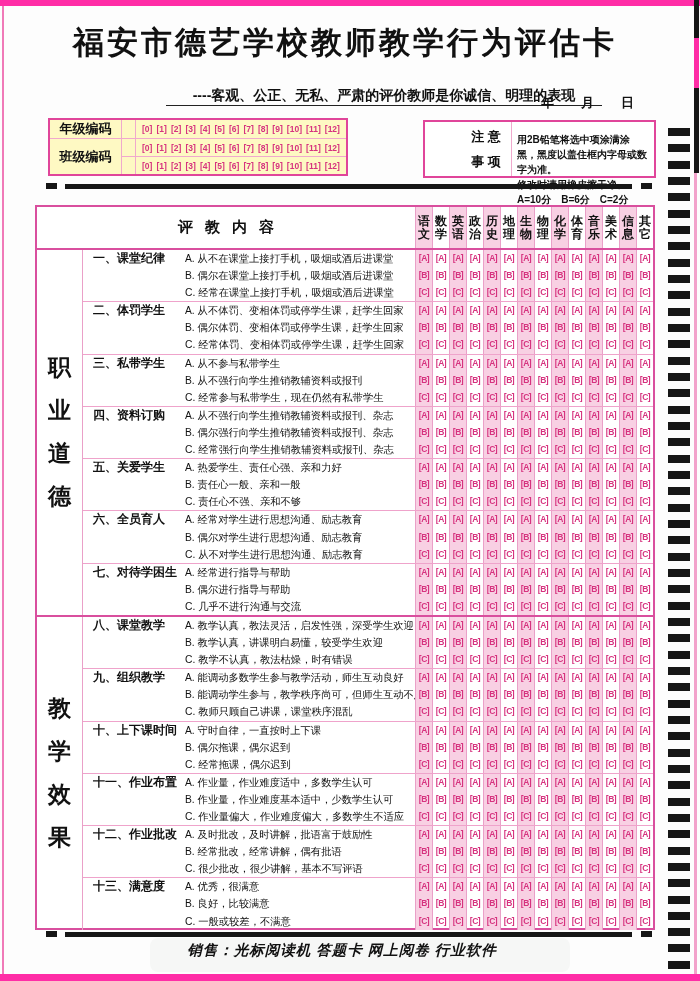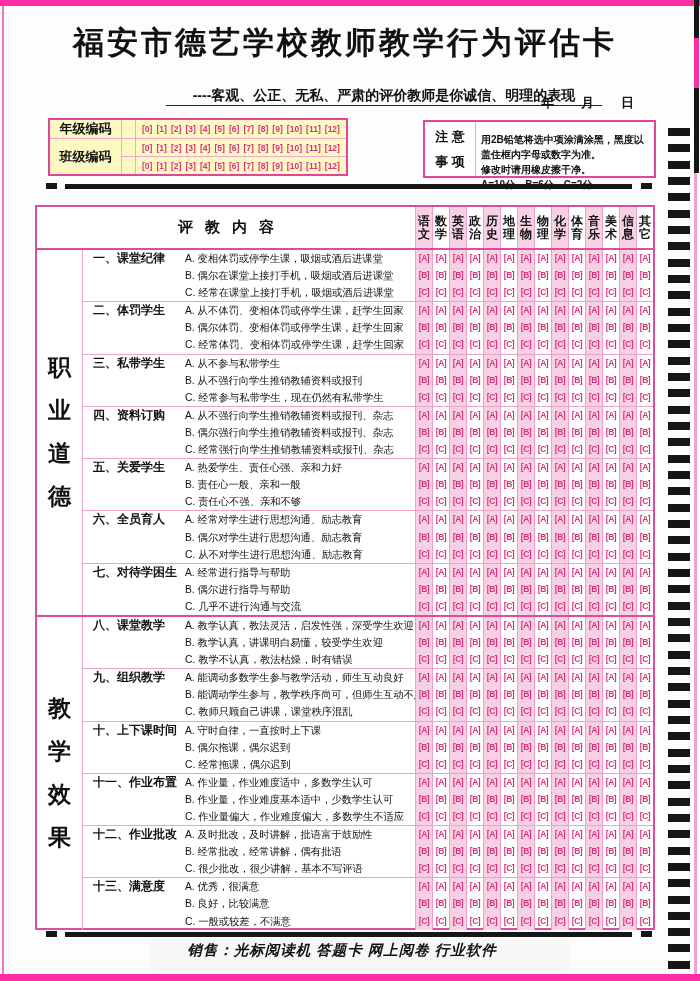--- a/index.html
+++ b/index.html
@@ -26,21 +26,21 @@
   .code-label{display:flex;align-items:center;justify-content:center;font-size:13px;font-weight:bold;
               border-right:1px solid #f0a9cd;}
   .code-gap{border-right:1px solid #f0a9cd;}
   .bt{border-top:1px solid #f0a9cd;}
   .code-bubble-row{display:flex;align-items:center;justify-content:space-between;padding:0 6px;
                    font-size:8.5px;color:#d6337f;font-weight:bold;}
   
   .notice-panel{position:absolute;left:423px;top:120px;width:233px;height:58px;border:2px solid #e0459a;
                 display:flex;box-sizing:border-box;background:#fff;}
   .notice-label{width:50px;border-right:1px solid #f0a9cd;display:flex;flex-direction:column;
-                align-items:center;justify-content:center;gap:7px;font-size:13px;font-weight:bold;}
+                align-items:center;justify-content:center;gap:7px;font-size:13px;font-weight:bold;padding-left:36px;}
   .notice-body{flex:1;padding:10px 5px 0 5px;font-size:10px;line-height:1.5;font-weight:bold;}
   
   .sync{position:absolute;background:#161616;}
   
   .survey{position:absolute;left:35px;top:205px;width:620px;height:725px;border:2px solid #d94f9e;
           box-sizing:border-box;display:flex;flex-direction:column;background:#fff;}
   .svy-header{height:43px;flex:none;display:flex;border-bottom:2px solid #d94f9e;box-sizing:border-box;}
   .svy-header-left{width:378px;flex:none;display:flex;align-items:center;justify-content:center;
                    font-size:15px;font-weight:bold;letter-spacing:12px;text-indent:12px;}
   .subject-cell{flex:1;border-left:1px solid #eaa0c8;display:flex;flex-direction:column;
@@ -224,21 +224,21 @@
           <div class="group-label">
             <div>职</div>
             <div>业</div>
             <div>道</div>
             <div>德</div>
           </div>
           <div class="group-content">
             <div class="category">
               <div class="cat-title">一、课堂纪律</div>
               <div class="cat-options">
-                <div class="option-line">A. 变相体罚或停学生课，吸烟或酒后进课堂</div>
+                <div class="option-line">A. 从不在课堂上接打手机，吸烟或酒后进课堂</div>
                 <div class="option-line">B. 偶尔在课堂上接打手机，吸烟或酒后进课堂</div>
                 <div class="option-line">C. 经常在课堂上接打手机，吸烟或酒后进课堂</div>
               </div>
               <div class="cat-bubbles">
                 <div class="bub-col shade">
                   <div class="bub">[A]</div>
                   <div class="bub">[B]</div>
                   <div class="bub">[C]</div>
                 </div>
                 <div class="bub-col">

